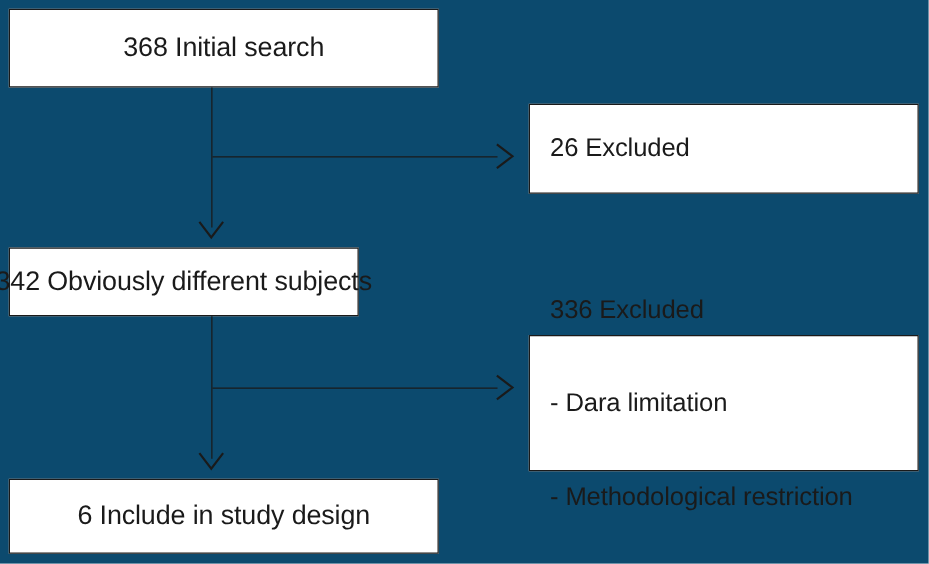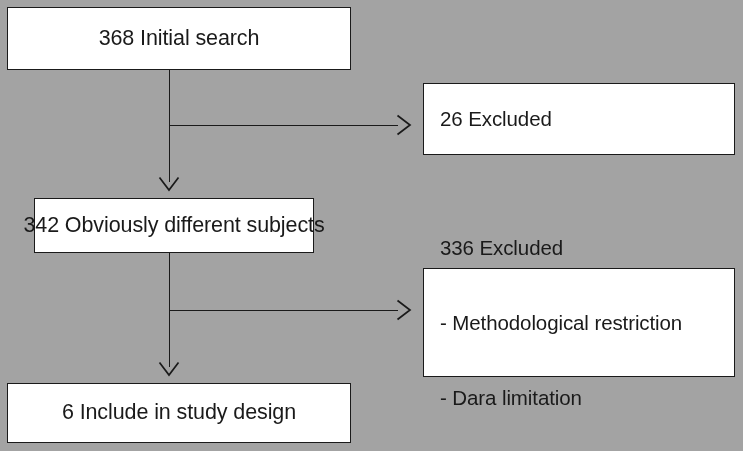--- a/index.html
+++ b/index.html
@@ -8,21 +8,21 @@
     background: #ffffff;
   }
   body {
     font-family: "Liberation Sans", "DejaVu Sans", sans-serif;
     color: #1a1a1a;
   }
   #flowchart {
     position: relative;
     width: 743px;
     height: 451px;
-    background: #a3a3a3;
+    background: #0c4a6e;
     overflow: hidden;
   }
   .node-box {
     position: absolute;
     box-sizing: border-box;
     border: 1.4px solid #1a1a1a;
     background: #ffffff;
   }
   .node-box.centered {
     display: flex;
@@ -46,21 +46,21 @@
     font-size: 20.5px;
     line-height: 1.32;
     letter-spacing: -0.1px;
     color: #1a1a1a;
     white-space: nowrap;
     padding-left: 16px;
   }
 
   
   #box-initial-search { left: 7px;  top: 7px;   width: 344px; height: 63px; }
-  #box-obviously-different { left: 7px; top: 198px; width: 280px; height: 55px; margin-left: 27px; }
+  #box-obviously-different { left: 7px; top: 198px; width: 280px; height: 55px; }
   #box-include-study { left: 7px; top: 383px; width: 344px; height: 60px; }
 
   
   #box-excluded-1 { left: 423px; top: 83px;  width: 312px; height: 72px; }
   #box-excluded-2 { left: 423px; top: 268px; width: 312px; height: 109px; gap: 48px; }
 
   
   .vline {
     position: absolute;
     width: 0;
@@ -135,21 +135,21 @@
 
   <div class="hline" id="hline-2"></div>
   <div class="arrow-right" id="arrowhead-right-2">
     <svg width="16" height="22" viewBox="0 0 16 22">
       <path d="M1.5 1.5 L14 11 L1.5 20.5" fill="none" stroke="#1a1a1a" stroke-width="1.7"></path>
     </svg>
   </div>
 
   <div class="node-box lefted" id="box-excluded-2">
     <span class="excl-label">336 Excluded</span>
+    <span class="excl-label">- Dara limitation</span>
     <span class="excl-label">- Methodological restriction</span>
-    <span class="excl-label">- Dara limitation</span>
   </div>
 
   <div class="node-box centered" id="box-include-study">
     <span class="node-label">6 Include in study design</span>
   </div>
 
 </div>
 
 </body></html>

